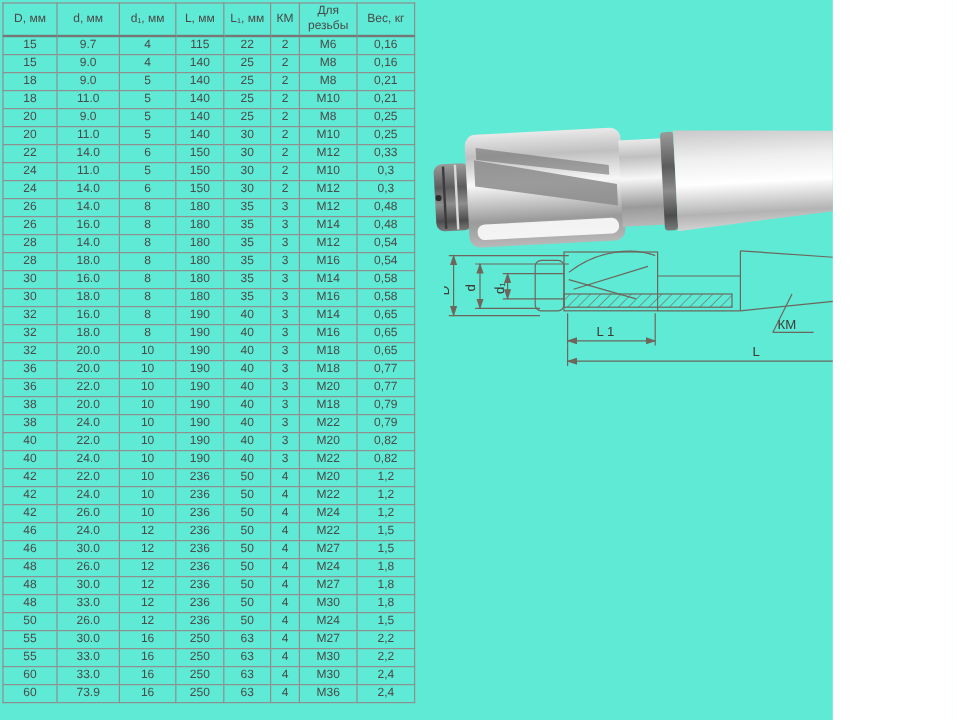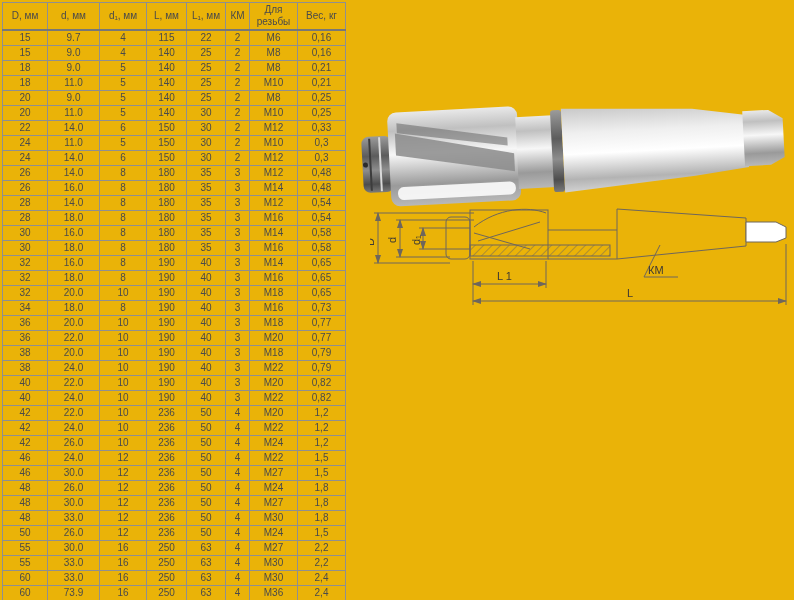--- a/index.html
+++ b/index.html
@@ -1,16 +1,16 @@
 <!DOCTYPE html>
 <html><head>
 <meta charset="utf-8">
 <style>
   html,body{margin:0;padding:0;background:#ffffff;}
-  .page{position:relative;width:794px;height:600px;background:#eab308;overflow:hidden;
+  .page{position:relative;width:694px;height:600px;background:#5eead4;overflow:hidden;
         font-family:"Liberation Sans","DejaVu Sans",sans-serif;}
   
   table.spec{position:absolute;left:2px;top:2px;border-collapse:collapse;table-layout:fixed;}
   table.spec th,table.spec td{
       border:1px solid #8f8f8f;text-align:center;vertical-align:middle;
       font-size:10px;color:#4a4a4a;padding:0;overflow:hidden;white-space:nowrap;}
   table.spec th{height:26px;line-height:12px;font-weight:normal;border-bottom:2px solid #777;white-space:normal;}
   table.spec td{height:14px;line-height:14px;}
   
   .title{position:absolute;left:386px;top:9px;width:402px;
@@ -220,30 +220,20 @@
         </tr>
         <tr>
           <td>32</td>
           <td>20.0</td>
           <td>10</td>
           <td>190</td>
           <td>40</td>
           <td>3</td>
           <td>M18</td>
           <td>0,65</td>
-        </tr>
-        <tr>
-          <td>34</td>
-          <td>18.0</td>
-          <td>8</td>
-          <td>190</td>
-          <td>40</td>
-          <td>3</td>
-          <td>M16</td>
-          <td>0,73</td>
         </tr>
         <tr>
           <td>36</td>
           <td>20.0</td>
           <td>10</td>
           <td>190</td>
           <td>40</td>
           <td>3</td>
           <td>M18</td>
           <td>0,77</td>

